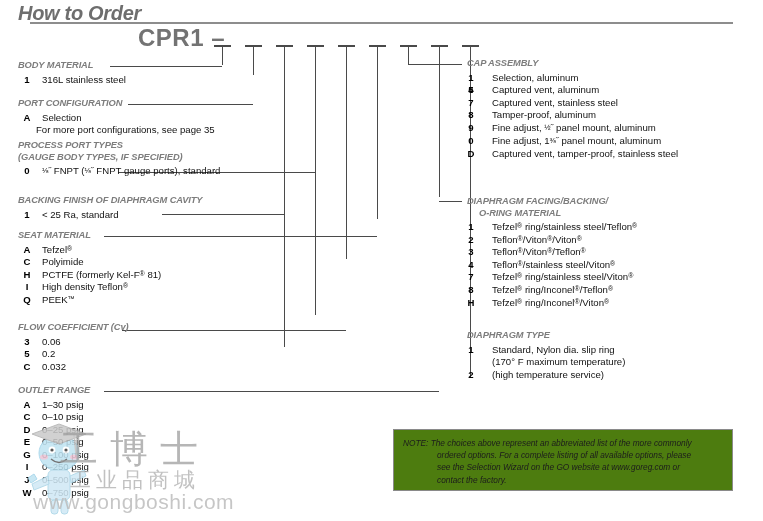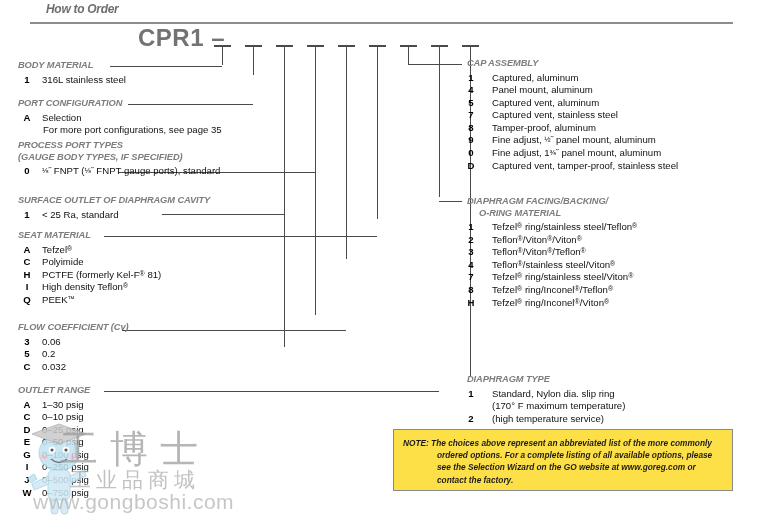--- a/index.html
+++ b/index.html
@@ -6,22 +6,22 @@
   body{
     width:763px;height:521px;position:relative;overflow:hidden;
     background:#ffffff;
     font-family:"Liberation Sans", sans-serif;
     color:#1a1a1a;
   }
   #sheet{position:absolute;inset:0;}
 
   
   .page-title{
-    position:absolute;left:46px;top:2px;
-    font-size:12px;font-weight:bold;font-style:italic;
+    position:absolute;left:18px;top:2px;
+    font-size:20px;font-weight:bold;font-style:italic;
     color:#6e6e6e;letter-spacing:-0.3px;
   }
   .title-rule{
     position:absolute;left:30px;top:22px;width:703px;height:2px;
     background:#8d8d8d;
   }
 
   
   .model-no{
     position:absolute;left:138px;top:24px;
@@ -42,34 +42,34 @@
   }
   .opt{
     position:relative;font-size:9.6px;line-height:12.6px;
     color:#111;white-space:nowrap;
   }
   .opt .code{
     position:absolute;left:0;top:0;width:18px;text-align:center;
     font-weight:bold;font-size:9.6px;color:#000;
   }
   .opt .desc{display:block;margin-left:24px;}
-  .opt.noCode .desc{margin-left:25px;}
+  .opt.noCode .desc{margin-left:18px;}
   .opt.cont .desc{margin-left:24px;}
   .frac{font-size:7.6px;vertical-align:0.18em;letter-spacing:-0.4px;}
   sup.reg{font-size:7px;vertical-align:0.32em;line-height:0;}
 
   
   .sect.right .opt .code{width:18px;}
   .sect.right .opt .desc{margin-left:30px;}
   .sect.right .opt.cont .desc{margin-left:30px;}
 
   
   .note-box{
     position:absolute;left:393px;top:429px;width:340px;height:62px;
-    background:#fde047;border:1px solid #8a8a8a;box-sizing:border-box;font-weight:bold;
+    background:#4d7c0f;border:1px solid #8a8a8a;box-sizing:border-box;
   }
   .note-text{
     position:absolute;left:9px;top:7px;width:322px;
     font-size:8.3px;font-style:italic;line-height:12.2px;color:#1c1c1c;
   }
   .note-text .indent{display:block;margin-left:34px;}
 
   
   .wm{position:absolute;pointer-events:none;}
   .wm-cn{
@@ -173,21 +173,21 @@
         <div class="sect-title">PROCESS PORT TYPES</div>
         <div class="sect-title">(GAUGE BODY TYPES, IF SPECIFIED)</div>
         <div style="margin-top: 2px;">
           <div class="opt">
             <span class="code">0</span>
             <span class="desc"><span class="frac">⅛</span>˝ FNPT (<span class="frac">⅛</span>˝ FNPT gauge ports), standard</span>
           </div>
         </div>
       </div>
       <div class="sect" style="left: 18px; top: 195px;">
-        <div class="sect-title">SURFACE OUTLET OF DIAPHRAGM CAVITY</div>
+        <div class="sect-title">BACKING FINISH OF DIAPHRAGM CAVITY</div>
         <div style="margin-top: 2px;">
           <div class="opt">
             <span class="code">1</span>
             <span class="desc">&lt; 25 Ra, standard</span>
           </div>
         </div>
       </div>
       <div class="sect" style="left: 18px; top: 230px;">
         <div class="sect-title">SEAT MATERIAL</div>
         <div style="margin-top: 2px;">
@@ -268,25 +268,24 @@
         </div>
       </div>
     </div>
 
   <div id="right-col">
       <div class="sect right" style="left: 462px; top: 58px;">
         <div class="sect-title" style="margin-left: 5px;">CAP ASSEMBLY</div>
         <div style="margin-top: 2px;">
           <div class="opt">
             <span class="code">1</span>
-            <span class="desc">Captured, aluminum</span>
+            <span class="desc">Selection, aluminum</span>
           </div>
           <div class="opt">
             <span class="code">4</span>
-            <span class="desc">Panel mount, aluminum</span>
           </div>
           <div class="opt">
             <span class="code">5</span>
             <span class="desc">Captured vent, aluminum</span>
           </div>
           <div class="opt">
             <span class="code">7</span>
             <span class="desc">Captured vent, stainless steel</span>
           </div>
           <div class="opt">
@@ -334,21 +333,21 @@
           <div class="opt">
             <span class="code">8</span>
             <span class="desc">Tefzel<sup class="reg">®</sup> ring/Inconel<sup class="reg">®</sup>/Teflon<sup class="reg">®</sup></span>
           </div>
           <div class="opt">
             <span class="code">H</span>
             <span class="desc">Tefzel<sup class="reg">®</sup> ring/Inconel<sup class="reg">®</sup>/Viton<sup class="reg">®</sup></span>
           </div>
         </div>
       </div>
-      <div class="sect right" style="left: 462px; top: 330px; margin-top: 44px;">
+      <div class="sect right" style="left: 462px; top: 330px;">
         <div class="sect-title" style="margin-left: 5px;">DIAPHRAGM TYPE</div>
         <div style="margin-top: 2px;">
           <div class="opt">
             <span class="code">1</span>
             <span class="desc">Standard, Nylon dia. slip ring</span>
           </div>
           <div class="opt cont">
             <span class="desc">(170° F maximum temperature)</span>
           </div>
           <div class="opt">

